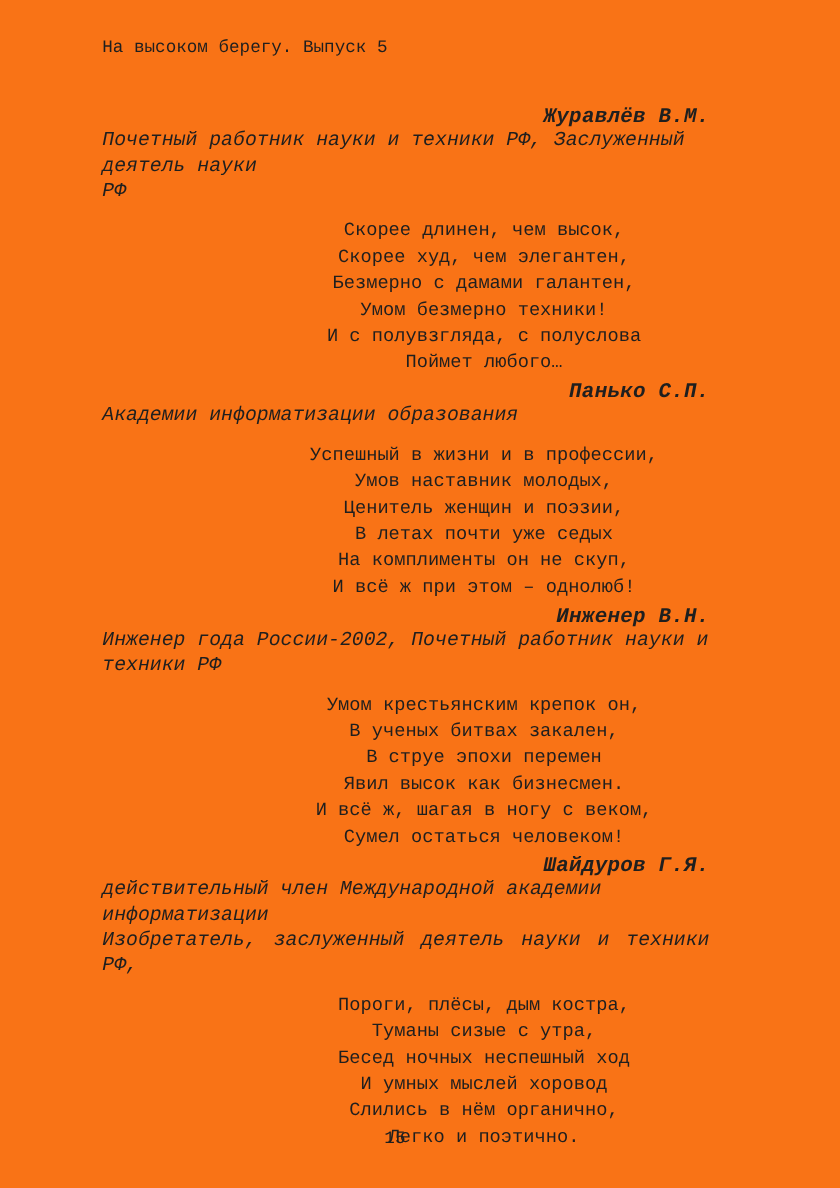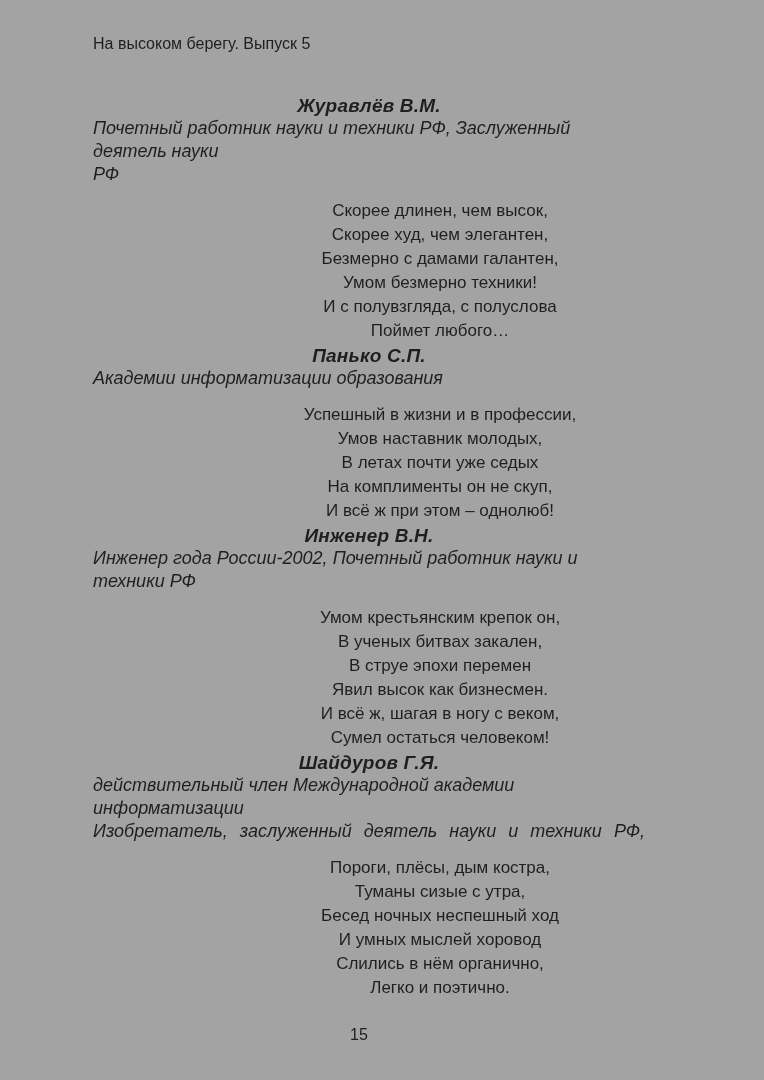--- a/index.html
+++ b/index.html
@@ -4,42 +4,42 @@
 <style>
   html, body {
     margin: 0;
     padding: 0;
     background: #ffffff;
   }
   .page {
     position: relative;
     width: 764px;
     height: 1080px;
-    background: #a3a3a3;
+    background: #f97316;
     color: #1f1f1f;
-    font-family: Liberation Sans, sans-serif;
+    font-family: Liberation Mono, monospace;
     box-sizing: border-box;
     padding: 34px 119px 0 93px;
     overflow: hidden;
   }
   .running-header {
     font-size: 16px;
     line-height: 19px;
     margin-bottom: 42px;
   }
   .entry {
     margin-bottom: 2px;
   }
   .author {
     margin: 0;
     font-size: 19px;
     line-height: 22px;
     font-weight: bold;
     font-style: italic;
-    text-align: center;
+    text-align: right;
     letter-spacing: 0.2px;
   }
   .credentials {
     font-size: 18px;
     font-style: italic;
     line-height: 23px;
   }
   .cred-line.justified {
     text-align: justify;
     text-align-last: justify;
@@ -83,20 +83,21 @@
   </section>
 
   <section class="entry">
     <h2 class="author">Панько С.П.</h2>
     <div class="credentials">
       <div class="cred-line">Академии информатизации образования</div>
     </div>
     <div class="poem">
       <div class="poem-line">Успешный в жизни и в профессии,</div>
       <div class="poem-line">Умов наставник молодых,</div>
+      <div class="poem-line">Ценитель женщин и поэзии,</div>
       <div class="poem-line">В летах почти уже седых</div>
       <div class="poem-line">На комплименты он не скуп,</div>
       <div class="poem-line">И всё ж при этом – однолюб!</div>
     </div>
   </section>
 
   <section class="entry">
     <h2 class="author">Инженер В.Н.</h2>
     <div class="credentials">
       <div class="cred-line">Инженер года России-2002, Почетный работник науки и техники РФ</div>

